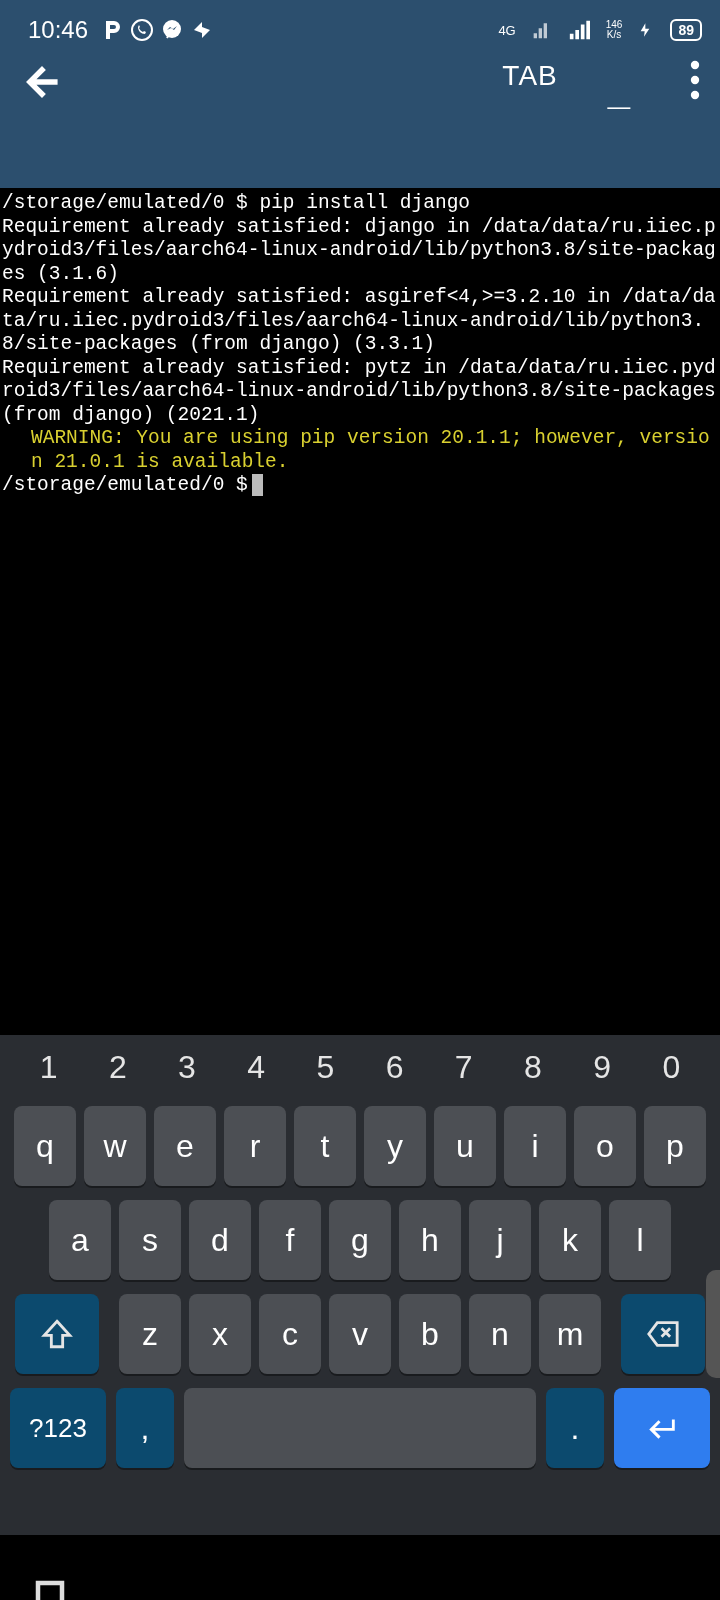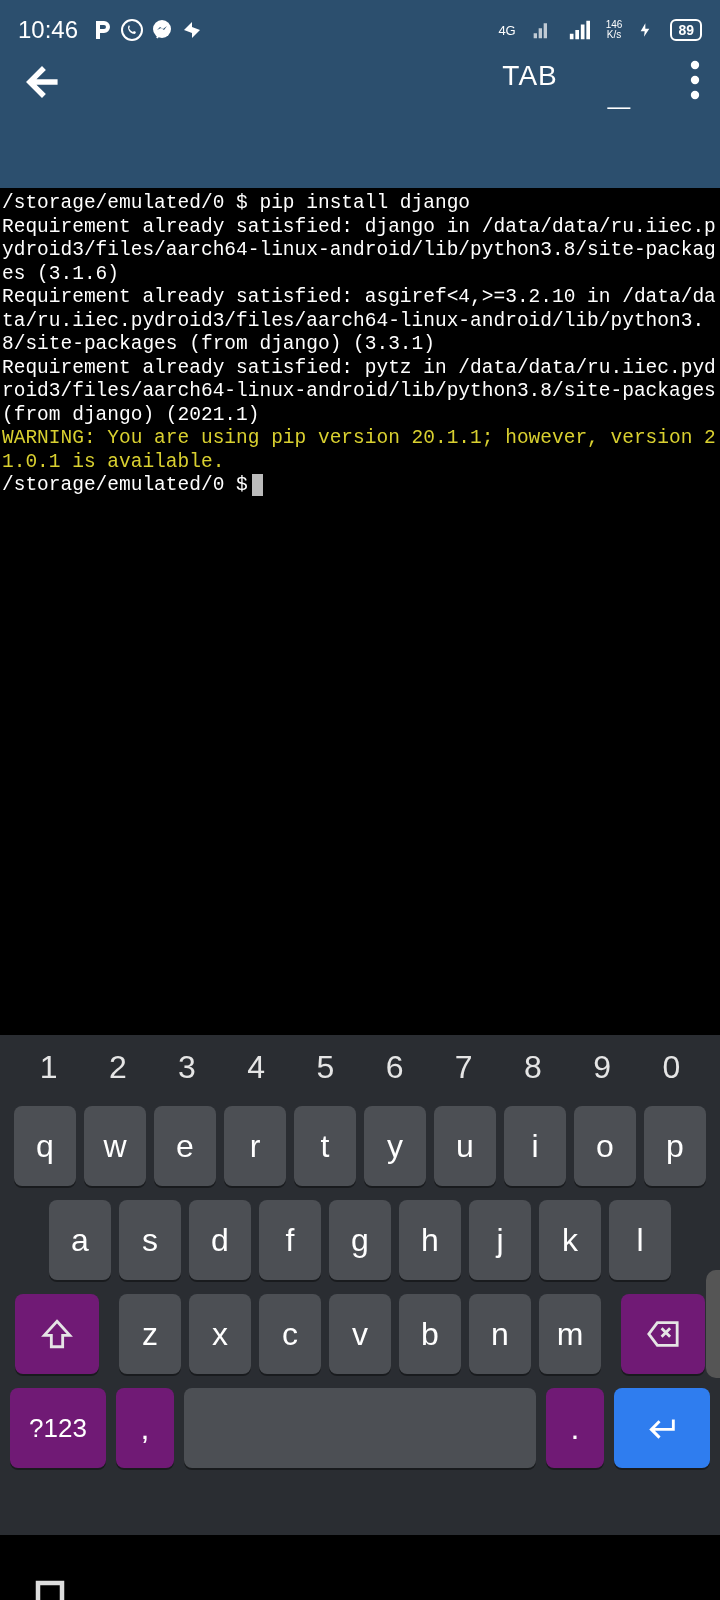--- a/index.html
+++ b/index.html
@@ -1,46 +1,46 @@
 <!DOCTYPE html>
 <html><head>
 <meta charset="utf-8">
 <style>
 * { margin: 0; padding: 0; box-sizing: border-box; }
 html, body { width: 720px; height: 1600px; overflow: hidden; font-family: sans-serif; background: #000; }
 
 .status-bar { height: 60px; background: #2c4f6e; display: flex; justify-content: space-between; align-items: center; padding: 0 18px; color: #fff; font-size: 24px; font-weight: 500; }
-.status-left { display: flex; align-items: center; gap: 12px; }
+.status-left { display: flex; align-items: center; gap: 12px; margin-left: 10px; }
 .status-right { display: flex; align-items: center; gap: 16px; font-size: 18px; }
 .status-icons { display: flex; align-items: center; gap: 6px; }
 .status-icons svg { width: 24px; height: 24px; fill: #fff; }
 .net-speed { display: flex; flex-direction: column; font-size: 10px; line-height: 1; text-align: center; }
 .battery-box { border: 2px solid #fff; border-radius: 6px; padding: 1px 6px; font-size: 14px; font-weight: 600; position: relative; }
 
 .toolbar { height: 128px; background: #2c4f6e; display: flex; padding: 0 20px; gap: 30px; }
 .toolbar .back { color: #fff; }
 .toolbar .back svg { width: 44px; height: 44px; fill: #fff; stroke: #fff; }
 .toolbar .spacer { flex: 1; }
 .toolbar .tab-btn { color: #fff; font-size: 28px; font-weight: 500; letter-spacing: 1px; }
 .toolbar .underscore { color: #fff; font-size: 40px; font-weight: 600; margin-left: 20px; position: relative; top: 8px; }
 .toolbar .more { color: #fff; margin-left: 30px; }
 .toolbar .more svg { width: 10px; height: 40px; fill: #fff; }
 
 .terminal { background: #000; color: #fff; font-family: "Courier New", monospace; font-size: 19.5px; line-height: 23.5px; padding: 4px 2px 0 2px; height: 847px; overflow: hidden; word-break: break-all; }
 .terminal .normal { color: #fff; }
-.terminal .warn { color: #d9d030; }
+.terminal .warn { color: #d9d030; margin-left: 29px; }
 .cursor { display: inline-block; width: 11px; height: 22px; background: #bbb; vertical-align: text-bottom; margin-left: 4px; }
 
 .keyboard { background: #2a2d32; padding: 10px 8px 12px 8px; height: 500px; display: flex; flex-direction: column; gap: 14px; }
 .krow { display: flex; gap: 8px; justify-content: center; }
 .numrow { gap: 0; justify-content: space-around; padding: 4px 6px 6px 6px; }
 .numrow .numkey { color: #e5e5e5; font-size: 32px; width: 60px; text-align: center; }
 .key { background: #4c4f54; color: #fff; border-radius: 8px; height: 80px; display: flex; align-items: center; justify-content: center; font-size: 32px; box-shadow: 0 2px 0 rgba(0,0,0,0.4); }
 .key.letter { width: 62px; }
-.key.dark { background: #701a75; }
+.key.dark { background: #0c4a6e; }
 .key.wide-shift { width: 84px; }
 .key.wide-bksp { width: 84px; }
 .key.sym { width: 96px; }
 .key.comma { width: 58px; }
 .key.space { flex: 1; background: #4c4f54; }
 .key.period { width: 58px; }
 .key.enter { width: 96px; background: #2f7def; }
 .key svg { width: 34px; height: 34px; fill: #e5e5e5; }
 .key.enter svg { fill: #fff; }
 

